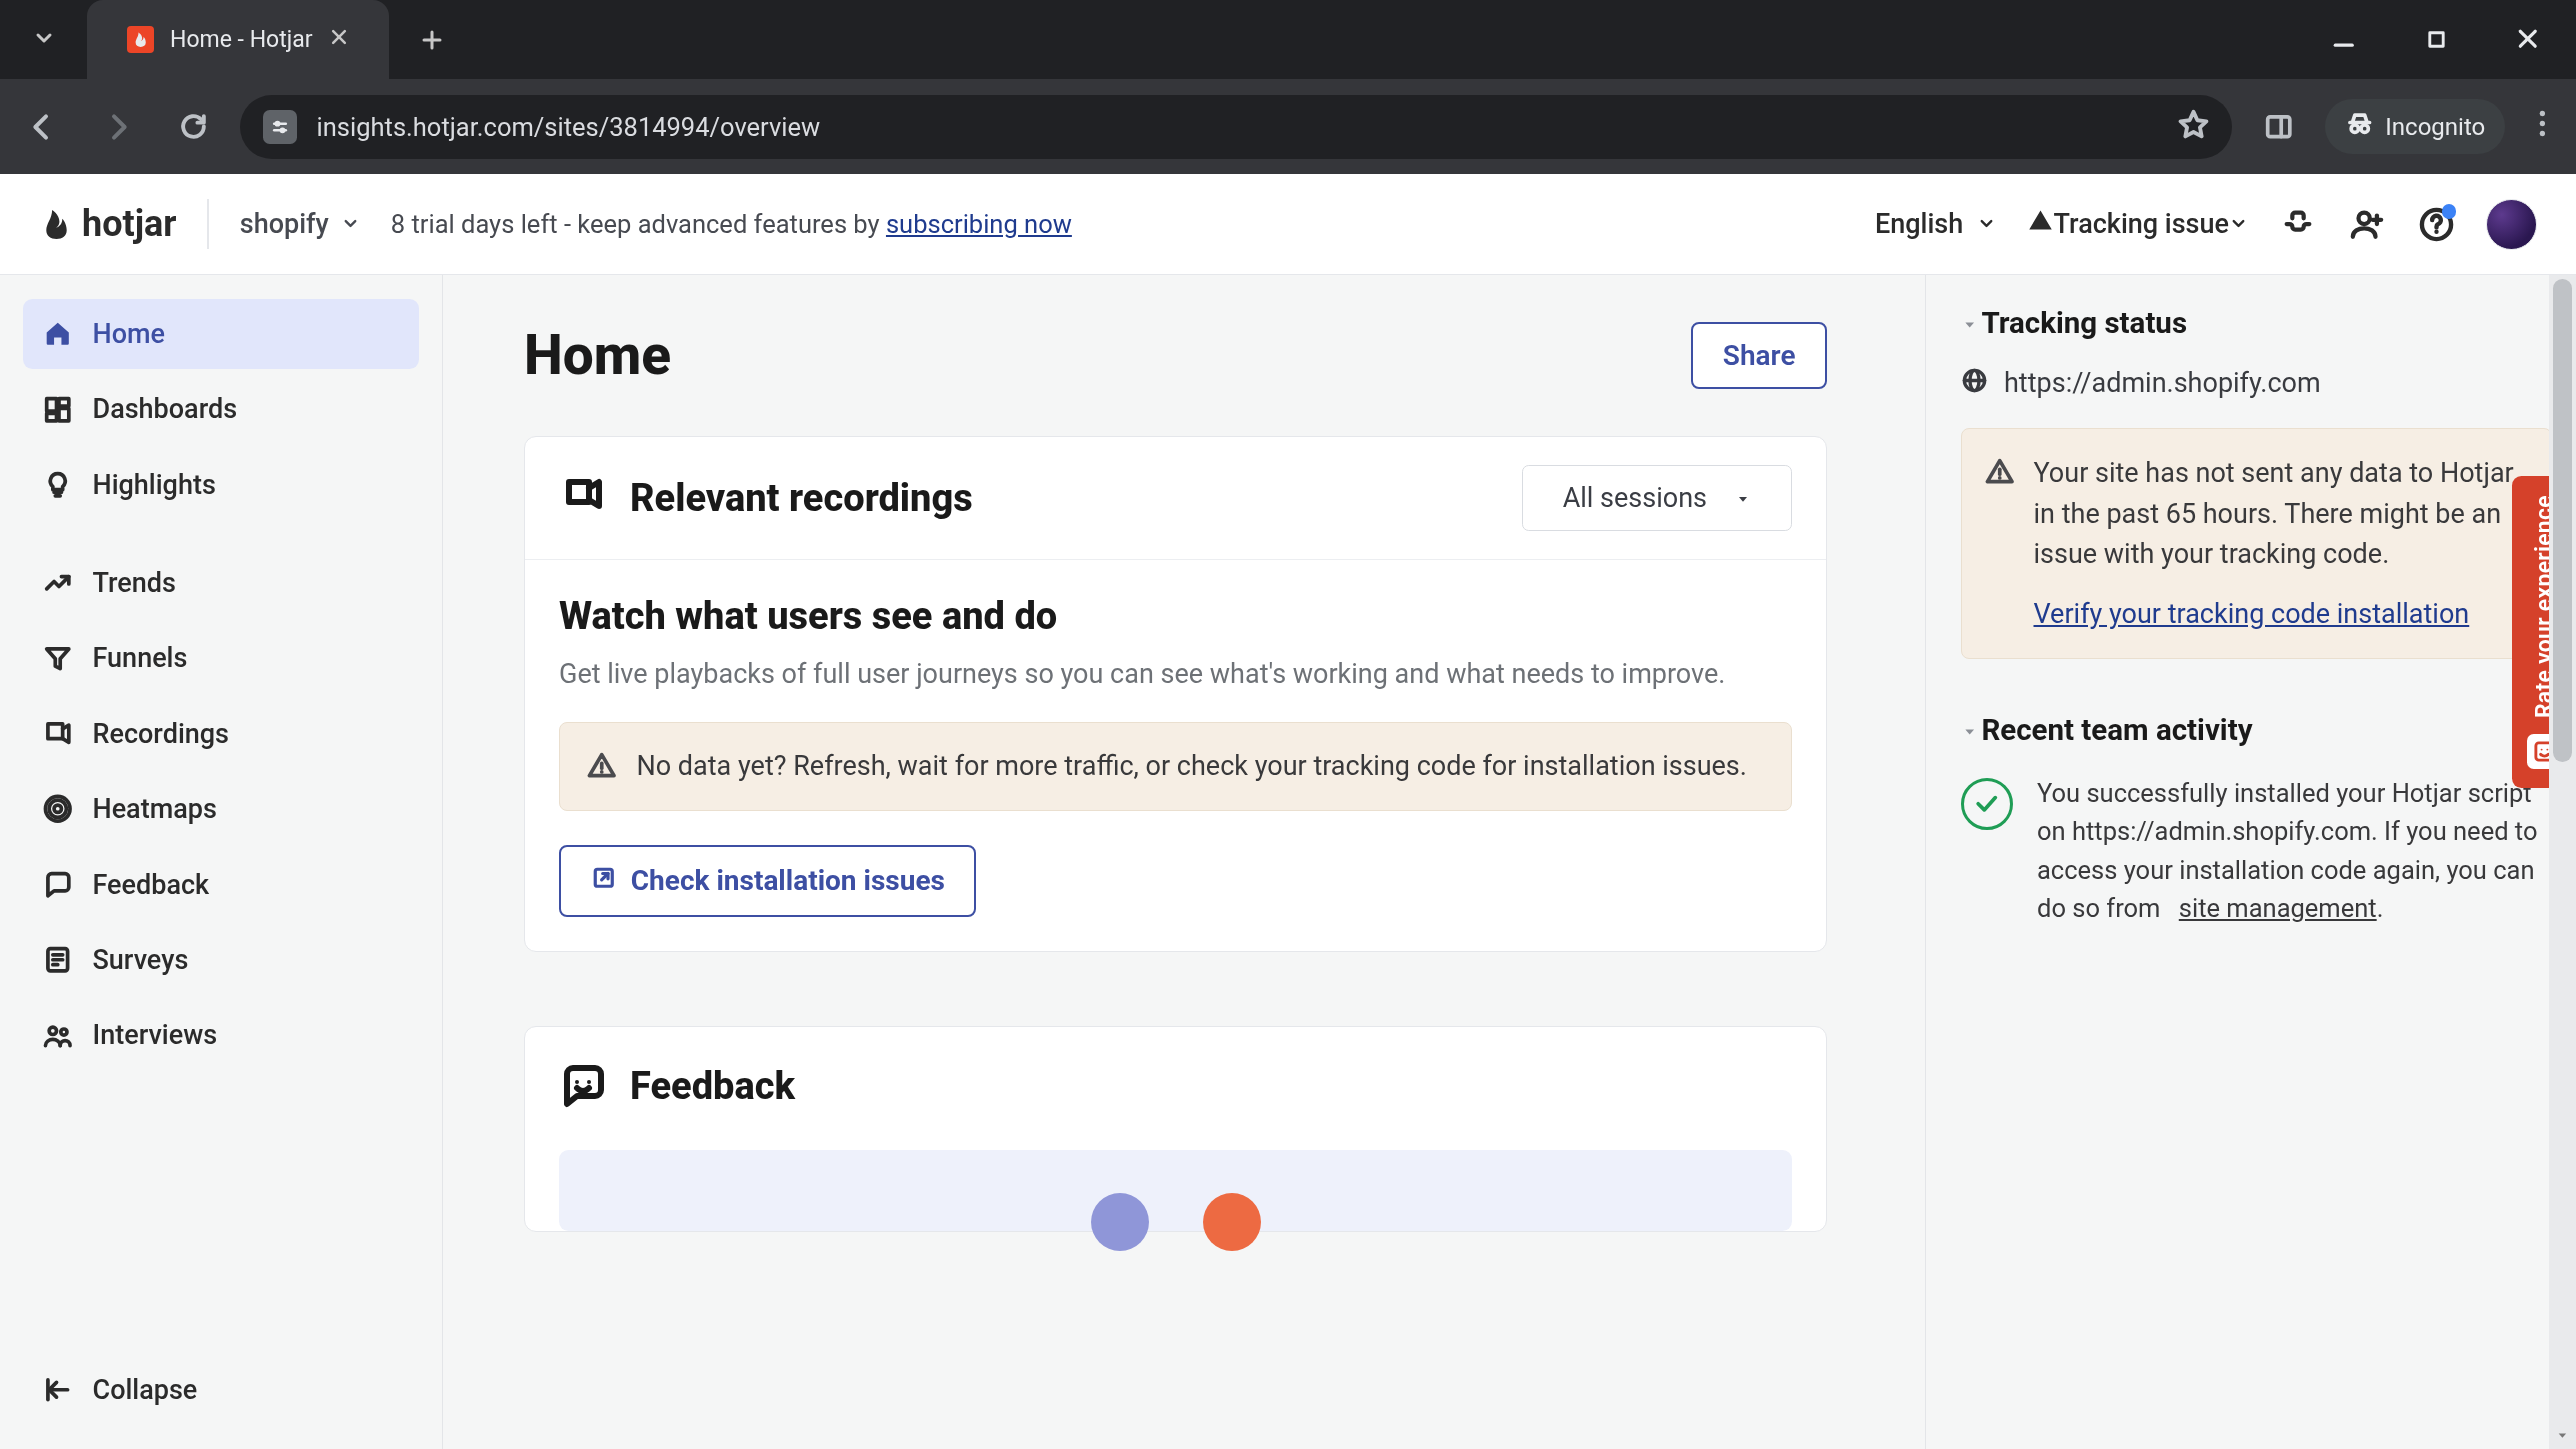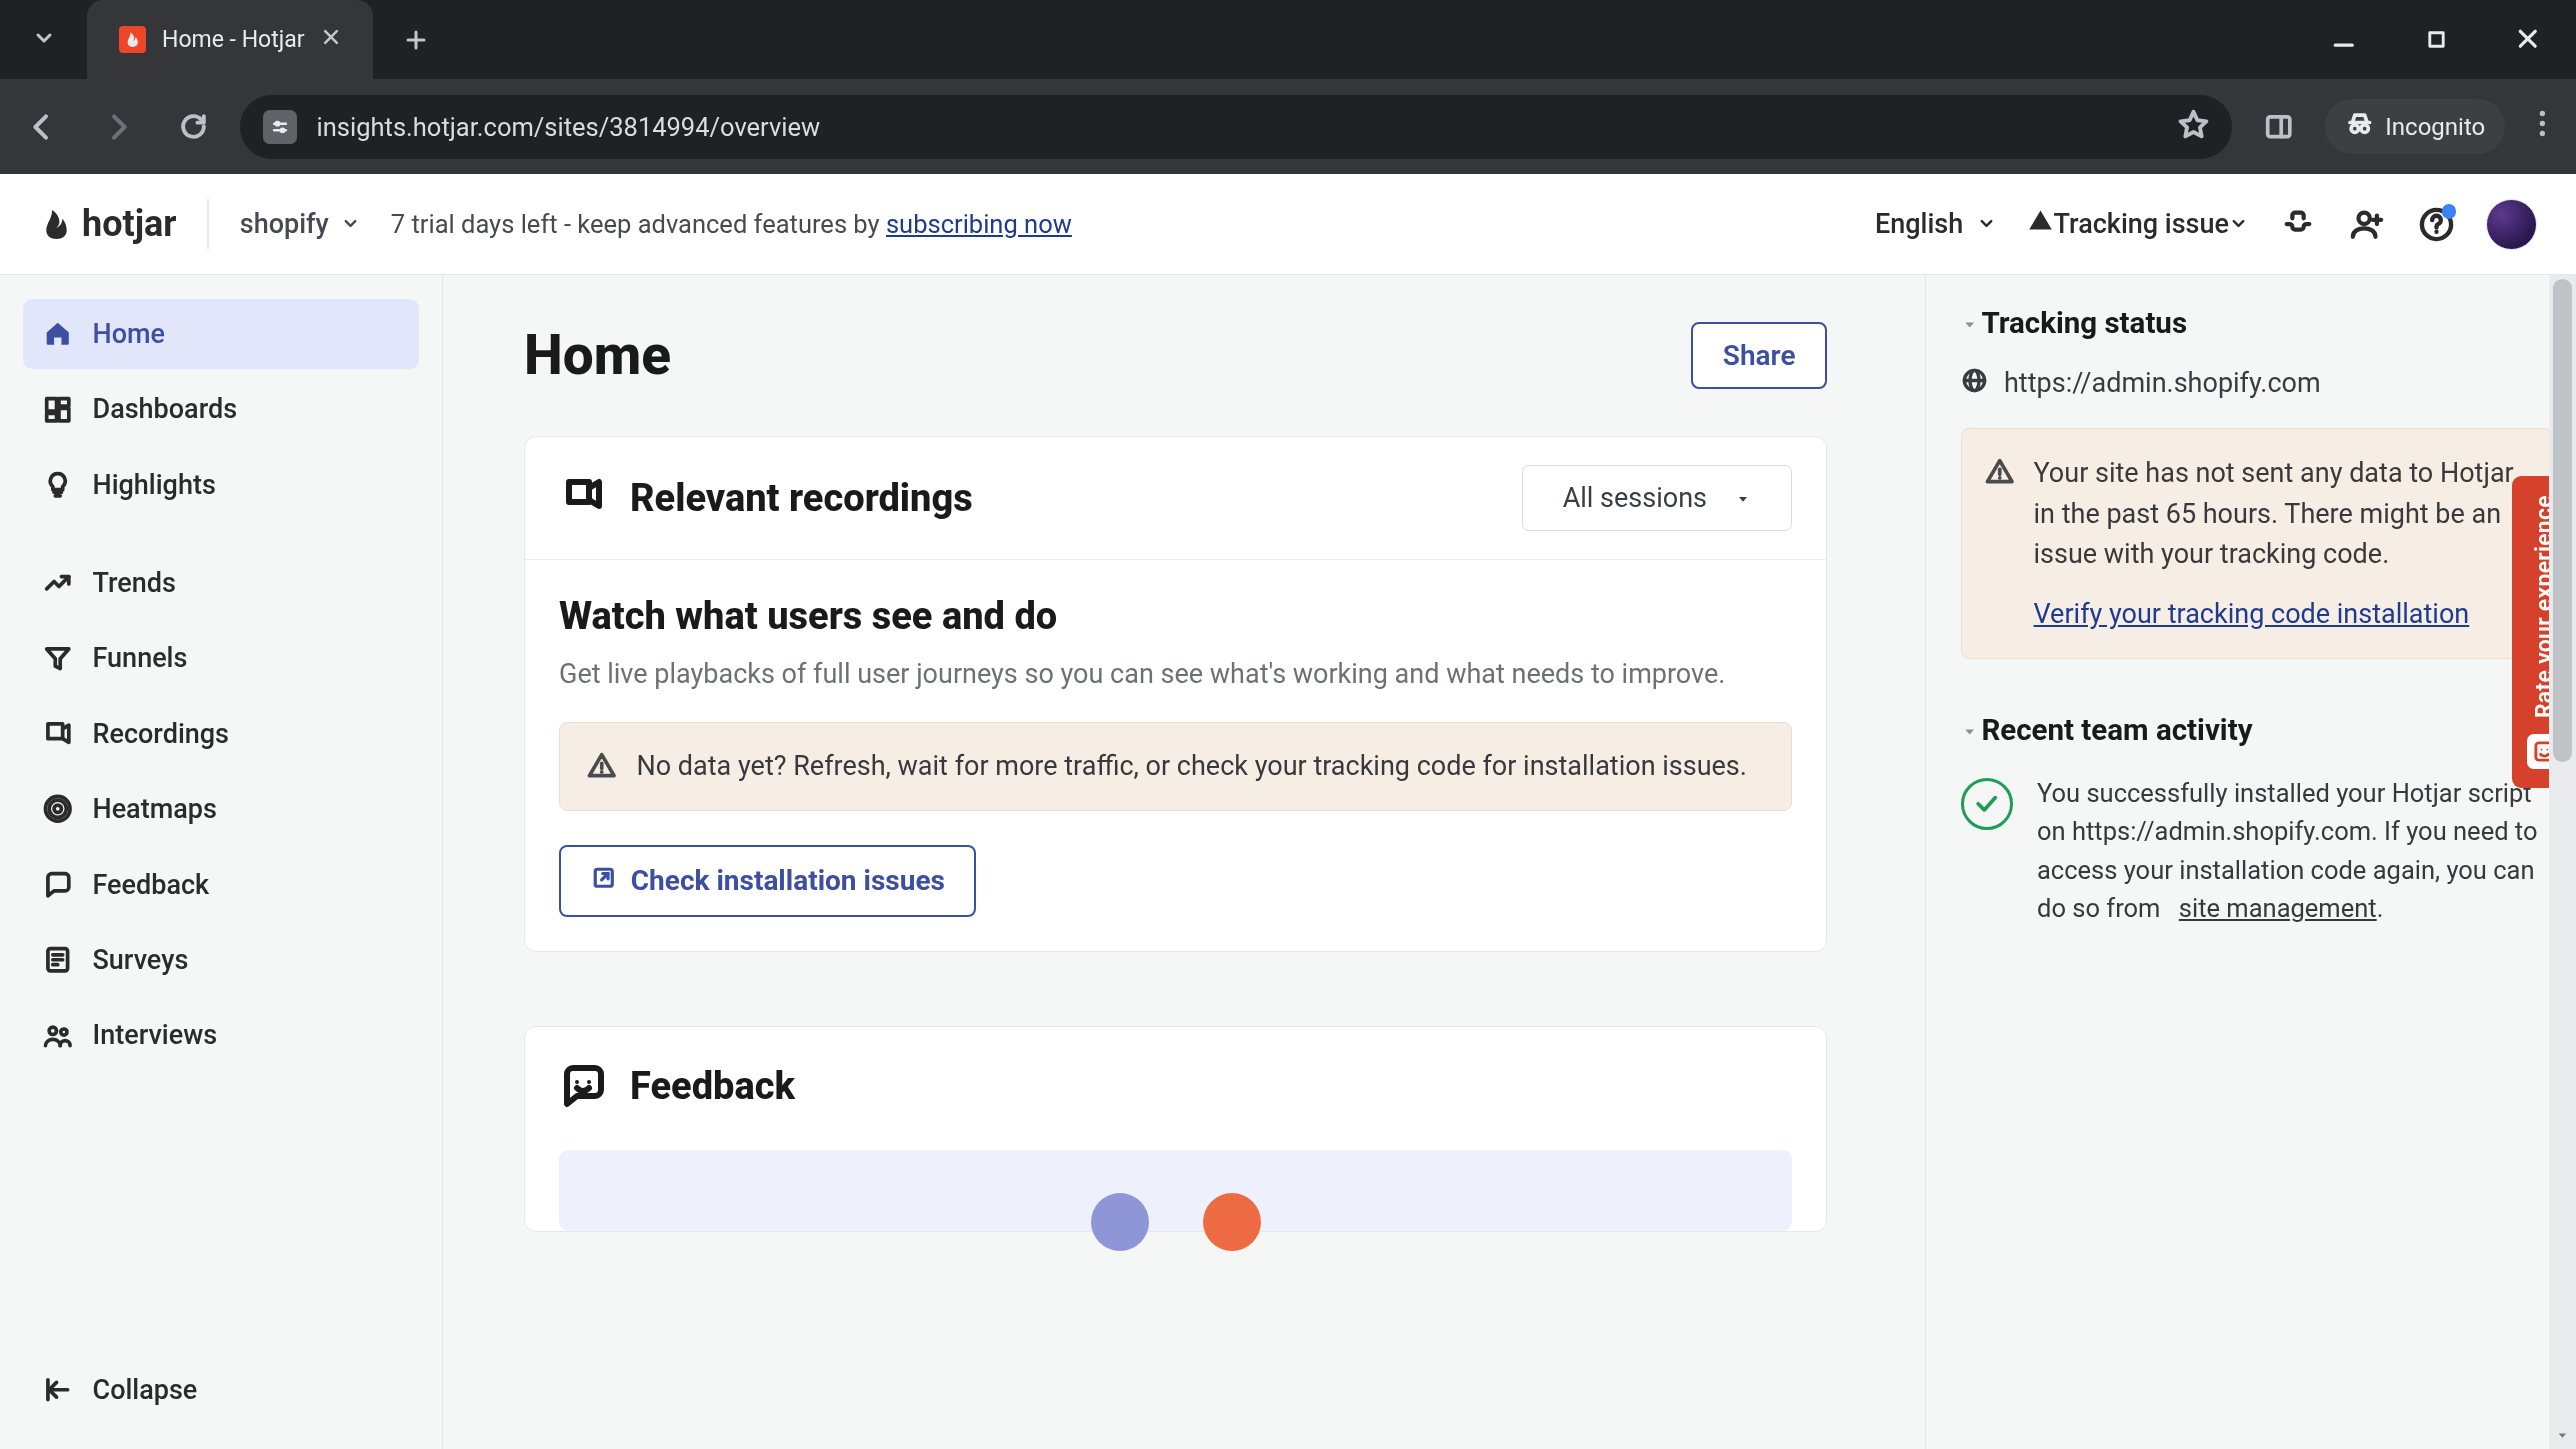--- a/index.html
+++ b/index.html
@@ -2,21 +2,21 @@
 <html style="font-size:10.7px"><head>
 <meta charset="utf-8">
 <style>
   * { margin:0; padding:0; box-sizing:border-box; font-family: -apple-system, BlinkMacSystemFont, "Segoe UI", Roboto, Helvetica, Arial, sans-serif; }
   html,body { width:2576px; height:1449px; background:#202124; overflow:hidden; }
   
   .titlebar { height:79px; background:#202124; display:flex; align-items:flex-start; }
   .tab-dropdown { width:87px; display:flex; align-items:center; justify-content:center; height:100%; }
   .tab-dropdown .chev { display:inline-block; }
   .tabbar { display:flex; align-items:center; height:100%; }
-  .tab { display:flex; align-items:center; gap:16px; background:#35363a; color:#e8eaed; height:100%; border-radius:16px 16px 0 0; padding:0 32px; font-size:23px; }
+  .tab { display:flex; align-items:center; gap:16px; background:#35363a; color:#e8eaed; height:100%; border-radius:16px 16px 0 0; padding:0 40px; font-size:23px; }
   .tab .favicon { width:27px; height:27px; background:#ec4527; border-radius:4px; display:flex; align-items:center; justify-content:center; }
   .tab .favicon svg { width:17.4px; height:17.4px; }
   .tab .close { color:#c7c7c7; }
   .newtab { color:#c7c7c7; margin-left:23px; font-size:32px; display:flex; align-items:center; justify-content:center; width:40px; height:40px; }
   .wincontrols { margin-left:auto; display:flex; gap:60px; padding:23px 32px 0 0; color:#e8eaed; }
   .wincontrols span { font-size:27px; display:flex; width:32px; height:32px; align-items:center; justify-content:center; }
 
   .toolbar { height:95px; background:#35363a; display:flex; align-items:center; padding:0 13.4px; gap:17.4px; }
   .tb-btn { width:58px; height:58px; display:flex; align-items:center; justify-content:center; color:#bdc1c6; }
   .tb-btn.disabled { color:#6d7176; }
@@ -221,21 +221,21 @@
       <span>hotjar</span>
     </div>
     <div class="divider-v"></div>
     <div class="org-switcher">
       <span>shopify</span>
       <span><svg width="19" height="19" viewBox="0 0 24 24">
             <polyline points="6 9 12 15 18 9"></polyline>
           </svg></span>
     </div>
     <div class="trial-banner">
-      <span>7 trial days left - keep advanced features by </span><a href="#">subscribing now</a>
+      <span>8 trial days left - keep advanced features by </span><a href="#">subscribing now</a>
     </div>
     <div class="spacer"></div>
     <div class="hdr-lang">
       <span>English</span>
       <span><svg width="19" height="19" viewBox="0 0 24 24">
             <polyline points="6 9 12 15 18 9"></polyline>
           </svg></span>
     </div>
     <div class="hdr-tracking">
       <span><svg width="27" height="27" viewBox="0 0 24 24">

